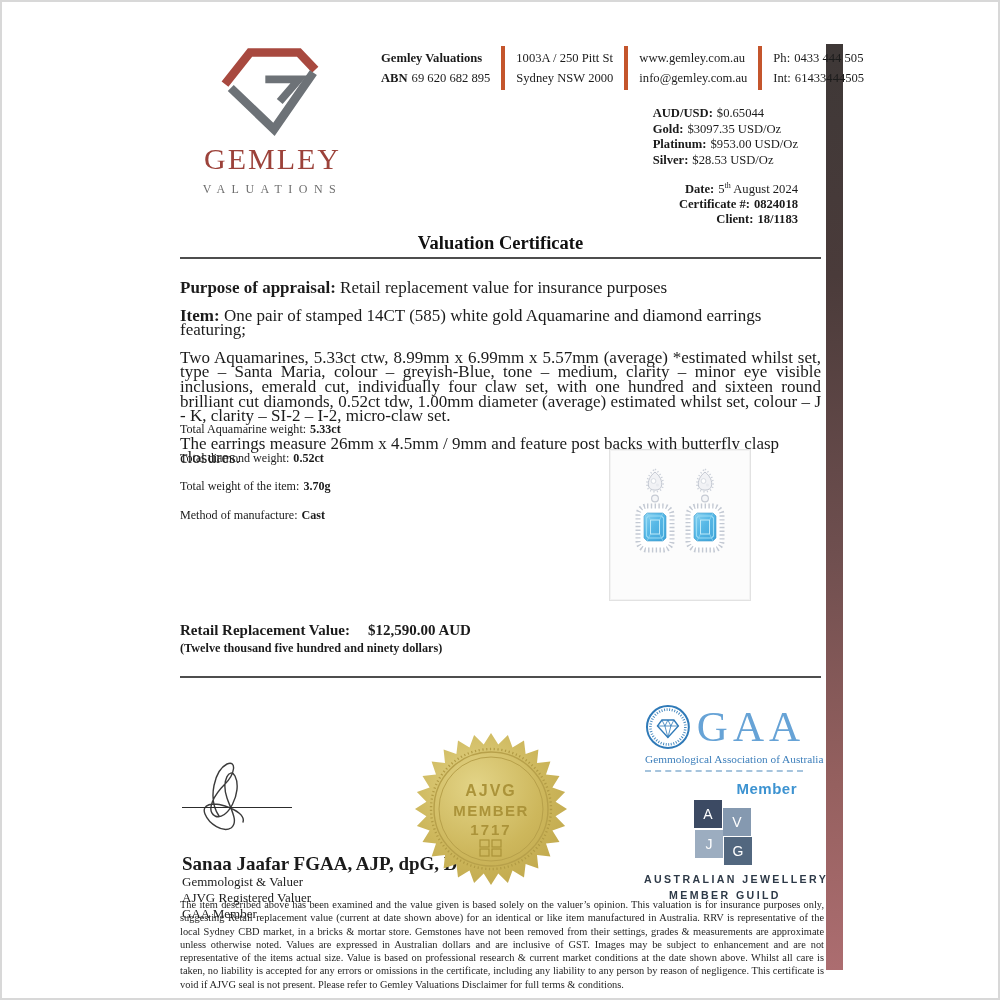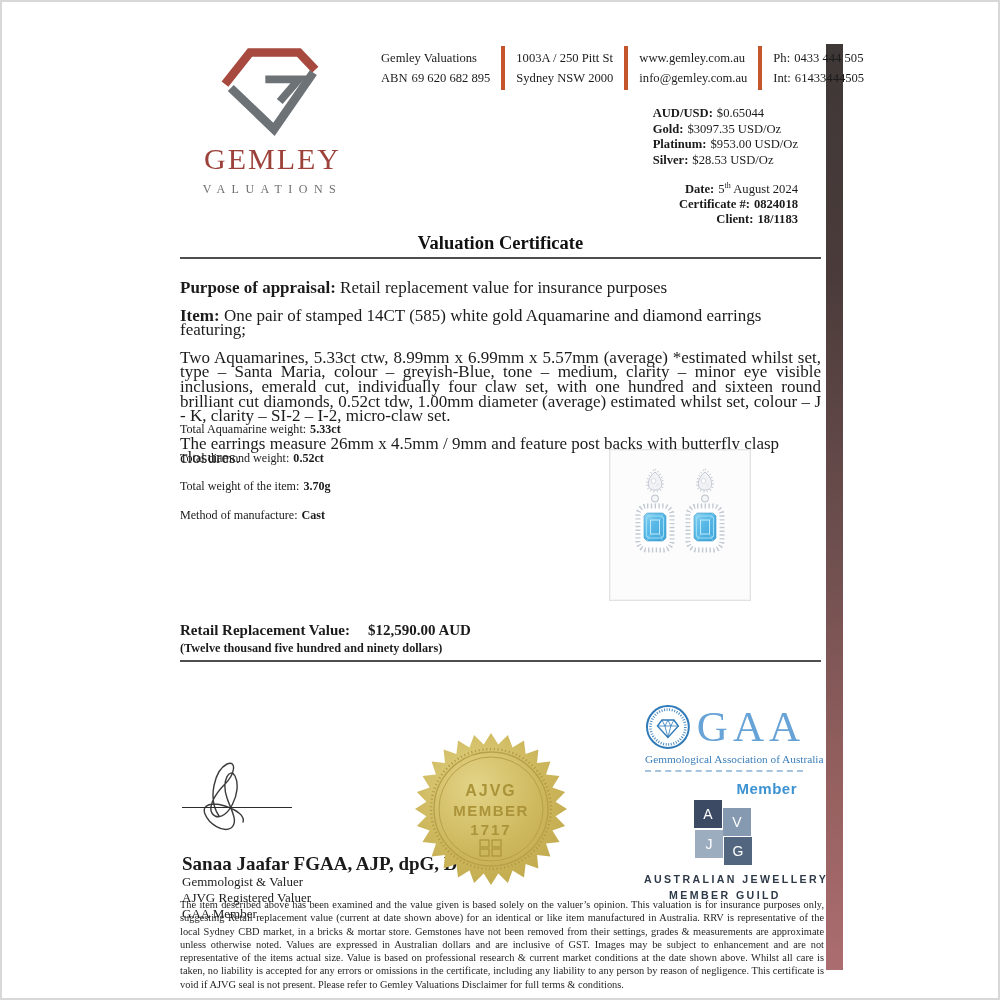--- a/index.html
+++ b/index.html
@@ -12,21 +12,21 @@
   .accent-bar{position:absolute;left:824px;top:42px;width:17px;height:926px;
     background:linear-gradient(180deg,#3e3837 0%,#4a3b3a 25%,#6f4f4f 55%,#95605f 80%,#ac6d70 100%);}
   
   .logo{position:absolute;left:183px;top:38px;width:175px;text-align:center;}
   .logo svg{display:block;margin:0 auto;}
   .logo .brand{font-size:30px;letter-spacing:2px;color:#9c423a;margin-top:6px;font-weight:400;}
   .logo .brand-sub{font-size:12px;letter-spacing:6.5px;color:#6f6f6f;margin-top:6px;}
   .contact{position:absolute;left:368px;top:44px;display:flex;font-size:12.6px;line-height:20px;}
   .contact .col{padding:2px 11px;}
   .contact .col + .col{border-left:4px solid #c4552c;}
-  .contact b{font-weight:normal;}
+  .contact b{font-weight:bold;}
   .contact .gap{margin-left:4px;}
   .rates{position:absolute;right:200px;top:104px;font-size:12.6px;line-height:15.6px;}
   .rates b{font-weight:bold;}
   .rates .v{margin-left:4px;}
   .meta{position:absolute;right:200px;top:180px;text-align:right;font-size:12.6px;line-height:15.2px;}
   .meta b{font-weight:bold;}
   .meta .v{margin-left:4px;}
   sup{font-size:8px;vertical-align:super;line-height:0;}
   
   .title-wrap{position:absolute;left:178px;top:231px;width:641px;text-align:center;
@@ -37,21 +37,21 @@
   .body-text p{margin:0 0 13px 0;}
   .body-text .desc{text-align:justify;}
   .body-text b{font-weight:bold;}
   .specs{position:absolute;left:178px;top:420px;font-size:12.1px;}
   .specs .spec-line{margin-bottom:13.5px;}
   .specs b{font-weight:bold;margin-left:4px;}
   
   .photo{position:absolute;left:607px;top:447px;width:140px;height:150px;background:#fcfcfc;
     border:1px solid #e2e2e2;box-shadow:0 0 0 1px #f3f3f3 inset;}
   
-  .valuation{position:absolute;left:178px;top:620px;width:641px;border-bottom:2.5px solid #4e4e4e;padding-bottom:4px;}
+  .valuation{position:absolute;left:178px;top:620px;width:641px;border-bottom:2.5px solid #4e4e4e;padding-bottom:20px;}
   .valuation .amount-line{font-size:15px;font-weight:bold;}
   .valuation .amount{margin-left:18px;}
   .valuation .words{font-size:12.2px;font-weight:bold;margin-top:2px;}
   
   .sig-scribble{position:absolute;left:183px;top:756px;}
   .sig-line{position:absolute;left:180px;top:805px;width:110px;border-top:1.5px solid #2c2c2c;}
   .sig-block{position:absolute;left:180px;top:813px;font-size:13px;line-height:16px;}
   .sig-block .name{font-weight:bold;font-size:19px;margin-bottom:2px;margin-top:41px;}
   .seal{position:absolute;left:410px;top:728px;}
   .gaa{position:absolute;left:643px;top:702px;width:160px;}

